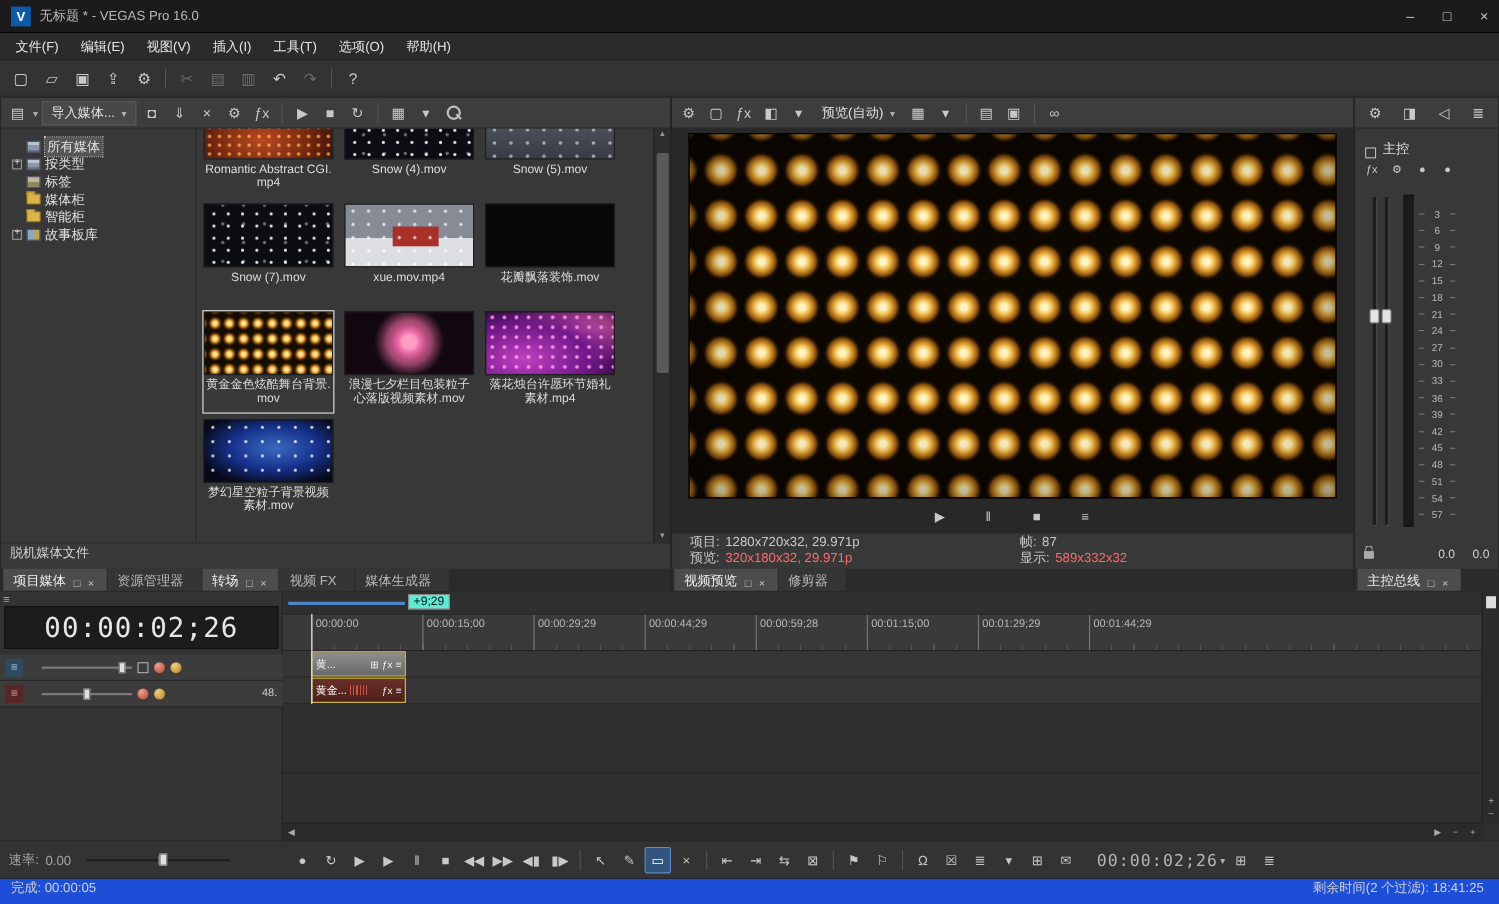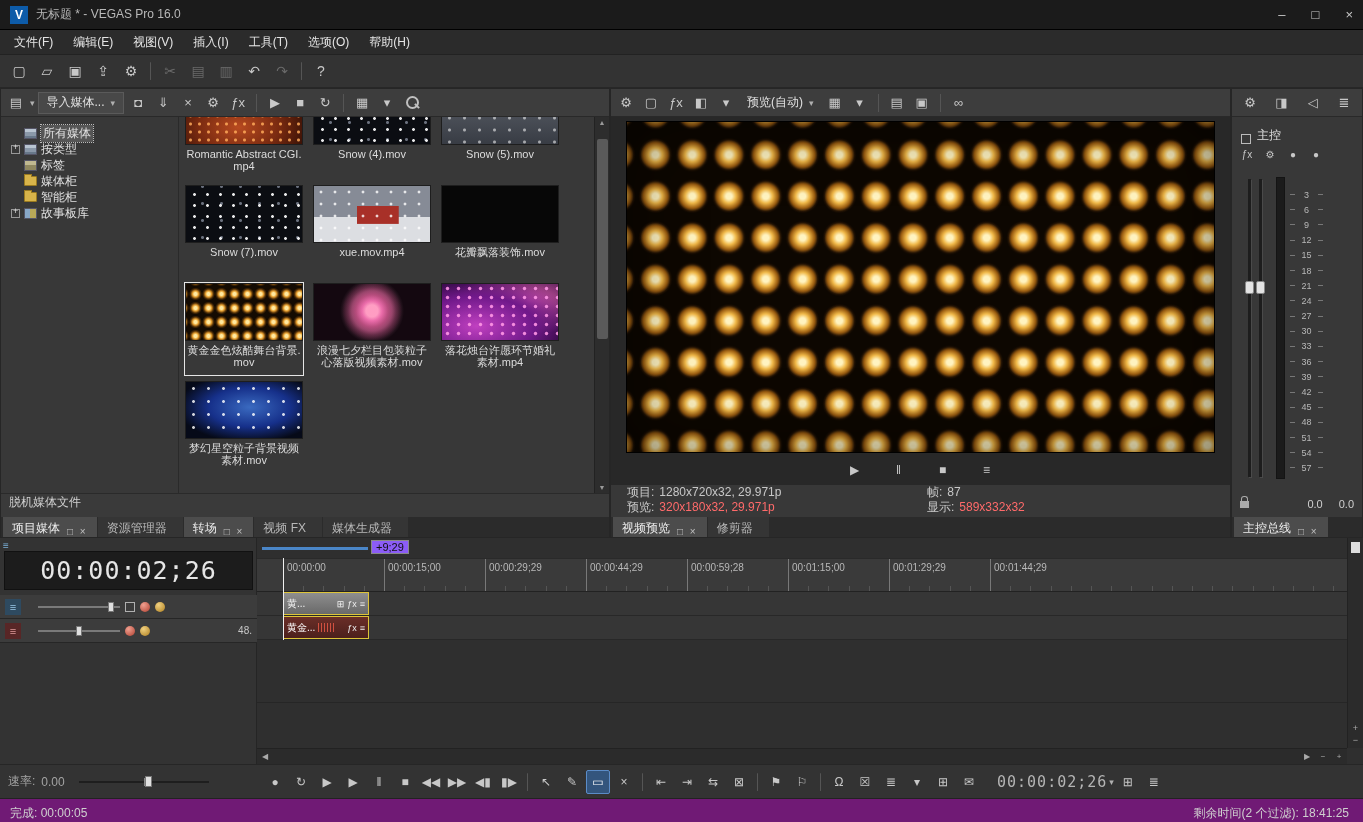--- a/index.html
+++ b/index.html
@@ -178,21 +178,21 @@
   .th-box{width:10px;height:10px;border:1px solid #b0b0b0}
   .dot{width:10px;height:10px;border-radius:50%}
   .dot.r{background:radial-gradient(circle at 35% 30%,#f0a090,#b04030)}
   .dot.g{background:radial-gradient(circle at 35% 30%,#f0d080,#b08020)}
   .th-readout{margin-left:auto;font-size:10px;color:#c8c8c8}
 
   .tl-zone{position:absolute;left:257px;right:16px;top:0;bottom:16px;overflow:hidden}
   .loop-marker{position:absolute;left:1px;top:23px;width:0;height:0;
     border-top:5px solid transparent;border-bottom:5px solid transparent;border-left:7px solid #e8c84a}
   .sel-bar{position:absolute;left:5px;top:9px;width:106px;height:3px;background:#4a86c8}
-  .sel-tooltip{position:absolute;left:114px;top:2px;background:#8b5cf6;color:#111;
+  .sel-tooltip{position:absolute;left:114px;top:2px;background:#5eead4;color:#111;
     font-size:11px;padding:0 4px;border:1px solid #888}
   .ruler{position:absolute;left:0;right:0;top:20px;height:34px;background:#3a3a3a;
     border-top:1px solid #2a2a2a;border-bottom:1px solid #222;display:flex;padding-left:26px;
     background-image:repeating-linear-gradient(90deg,#555 0 1px,transparent 1px 20.2px);
     background-size:100% 5px;background-position:26px bottom;background-repeat:no-repeat}
   .ruler-label{flex:0 0 101px;border-left:1px solid #787878;color:#b8b8b8;font-size:10px;padding:3px 0 0 3px}
   .lanes{position:absolute;left:0;right:0;top:54px}
   .lane{height:24px;background:#363636;border-bottom:1px solid #282828;position:relative}
   .clip{position:absolute;left:26px;top:0;width:86px;height:23px;border:1px solid #ddc438;
     display:flex;align-items:center;gap:3px;padding:0 3px;font-size:10px;color:#fff;overflow:hidden}
@@ -217,22 +217,22 @@
   .bottom-bar{position:absolute;left:0;top:764px;width:100%;height:34px;background:#333;border-top:1px solid #262626}
   .rate{position:absolute;left:0;top:0;width:257px;height:100%;display:flex;align-items:center;gap:6px;padding-left:8px;color:#a3a3a3}
   .rate-slider{position:relative;width:130px;height:2px;background:#1e1e1e;margin-left:8px}
   .rate-slider::before{content:"";position:absolute;left:50%;top:-3px;width:1px;height:8px;background:#888}
   .rate-knob{position:absolute;left:66px;top:-5px;width:7px;height:11px;background:#e0e0e0;border:1px solid #777}
   .transport{position:absolute;left:257px;right:0;top:0;height:100%;display:flex;align-items:center;gap:2px;padding-left:6px}
   .tr-btn{min-width:24px;height:24px;display:flex;align-items:center;justify-content:center;
     font-size:12px;color:#c8c8c8;border-radius:2px}
   .tr-timecode{margin-left:14px;font-family:"DejaVu Sans Mono",monospace;font-size:15px;
     color:#b4b4b4;letter-spacing:1px}
-  .statusbar{position:absolute;left:0;top:798px;width:100%;height:24px;background:#701a75;
-    border-top:1px solid #222;display:flex;align-items:flex-end;padding:0 10px;color:#cfcfcf}
+  .statusbar{position:absolute;left:0;top:798px;width:100%;height:24px;background:#1d4ed8;
+    border-top:1px solid #222;display:flex;align-items:flex-start;padding:0 10px;color:#cfcfcf}
   .status-right{margin-left:auto;padding-right:4px}
 
   
   .watermark{position:absolute;right:8px;bottom:2px;display:flex;align-items:center;gap:6px;z-index:50}
   .wm-circle{width:54px;height:54px;border-radius:50%;
     background:radial-grad1ient;background:
       radial-gradient(circle,#fff 0 27%,transparent 28%),
       conic-gradient(#f59a2a 0 22%,#e2552a 22% 45%,#2a7ad2 45% 66%,#44b04a 66% 82%,#f5c22a 82% 100%);
     border:3px solid #fff;box-shadow:0 1px 4px rgba(0,0,0,.6)}
   .wm-text{font-size:24px;font-weight:bold;color:#e03020;

